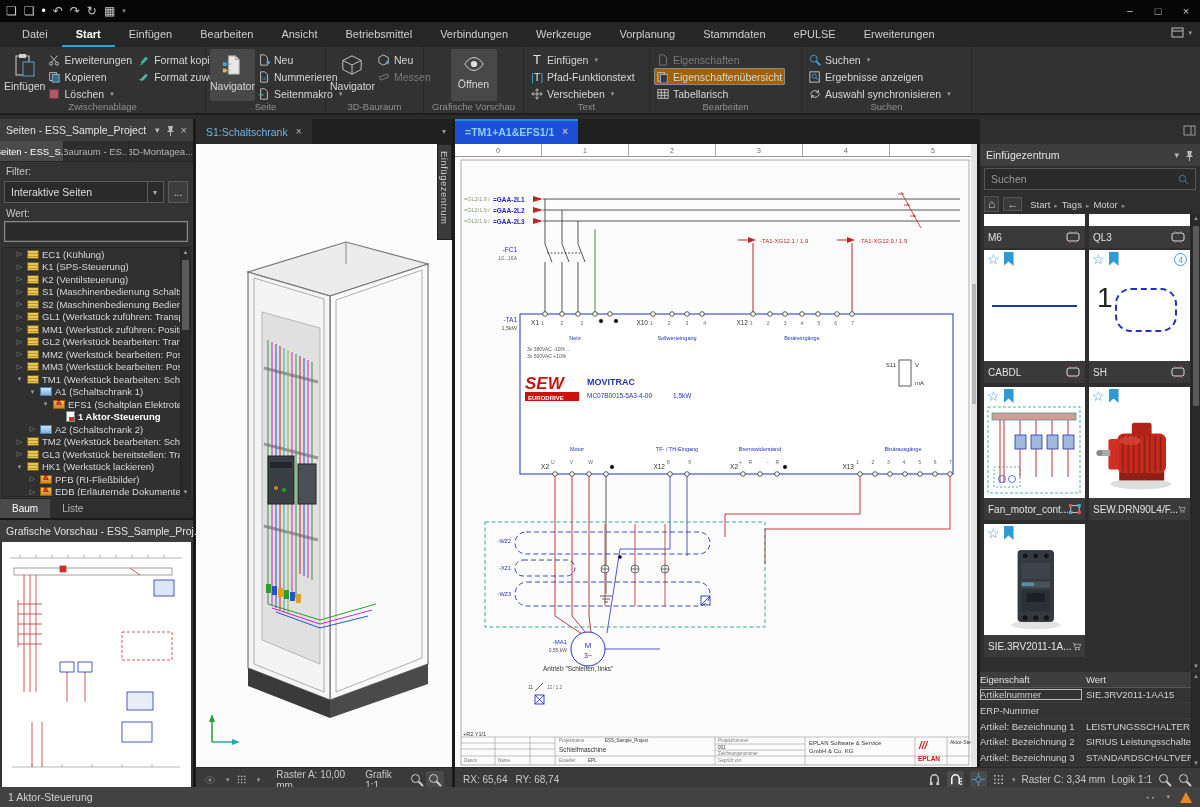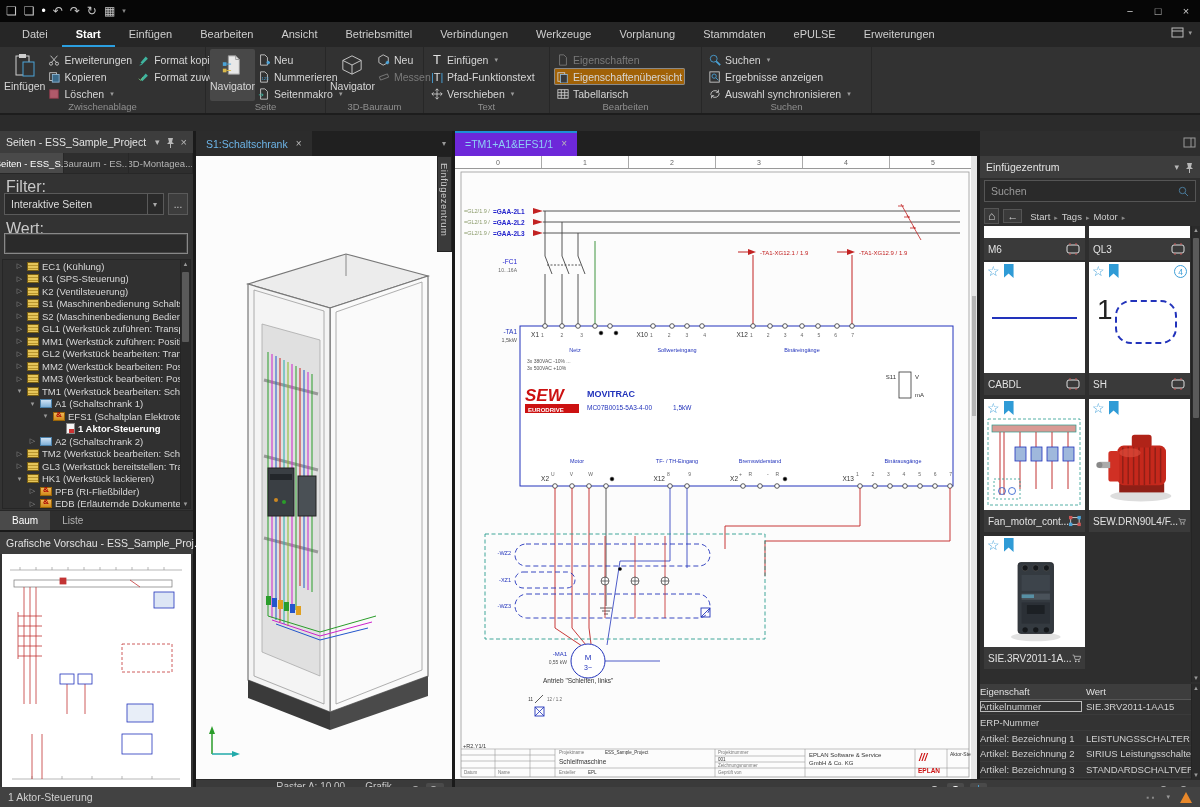--- a/index.html
+++ b/index.html
@@ -27,29 +27,29 @@
 .rgroup{position:relative;height:100%;border-right:1px solid #272727;display:flex;align-items:flex-start;padding:2px 4px 14px 4px}
 .glabel{position:absolute;bottom:1px;left:0;right:0;text-align:center;font-size:9.5px;color:#8f8f8f;white-space:nowrap}
 .bigbtn{width:46px;height:52px;display:flex;flex-direction:column;align-items:center;padding-top:4px;gap:3px;font-size:10.5px;color:#d6d6d6;border-radius:2px;white-space:nowrap}
 .bigbtn.pressed{background:#484848}
 .scol{display:flex;flex-direction:column;padding-top:2px}
 .sbtn{display:flex;align-items:center;gap:4px;height:17px;font-size:10.5px;color:#d6d6d6;padding:0 3px;white-space:nowrap;border-radius:2px}
 .sbtn.disabled{color:#7a7a7a}
 .sbtn.selbox{background:#a16207;box-shadow:inset 0 0 0 1px #8a8a8a}
 .caret{font-size:7px;color:#9a9a9a;margin-left:2px}
 
-#main{position:absolute;left:0;top:131px;width:1004px;height:672px;background:#1a1a1a}
+#main{position:absolute;left:0;top:119px;width:1004px;height:672px;background:#1a1a1a}
 .panel{position:absolute;background:#333}
 .phdr{height:22px;background:#3d3d3d;display:flex;align-items:center;padding:0 6px;font-size:10.5px;color:#e2e2e2;white-space:nowrap}
 .phicons{margin-left:auto;display:flex;align-items:center;gap:6px;color:#b8b8b8}
 .phicons span{font-size:9px}
 .ptabs{display:flex;height:21px;background:#2e2e2e;border-bottom:1px solid #272727}
 .ptab{flex:1;font-size:9.5px;color:#b5b5b5;display:flex;align-items:center;justify-content:center;border-right:1px solid #272727;white-space:nowrap;overflow:hidden}
 .ptab.active{background:#4a4a4a;color:#fff}
-.flabel{font-size:16px;color:#c8c8c8;padding:4px 6px 2px}
+.flabel{font-size:10px;color:#c8c8c8;padding:4px 6px 2px}
 .dropdown{position:absolute;left:4px;height:22px;background:#2a2a2a;border:1px solid #5a5a5a;display:flex;align-items:center;font-size:10.5px;color:#ddd;padding:0 6px}
 .ddcaret{margin-left:auto;border-left:1px solid #5a5a5a;padding-left:5px;color:#aaa;font-size:8px;height:100%;display:flex;align-items:center}
 .morebtn{position:absolute;height:22px;width:20px;background:#3d3d3d;border:1px solid #5a5a5a;color:#ccc;font-size:10px;display:flex;align-items:center;justify-content:center}
 .wertbox{position:absolute;left:4px;height:21px;background:#2a2a2a;border:1px solid #888;box-shadow:inset 0 0 0 1px #444}
 
 #tree{position:absolute;left:2px;width:189px;background:#303030;border:1px solid #262626;overflow:hidden}
 .trow{display:flex;align-items:center;height:12.5px;font-size:9.5px;color:#d8d8d8;white-space:nowrap;overflow:hidden}
 .trow.selected .tlabel{font-weight:bold;color:#fff}
 .tw{width:9px;font-size:7px;color:#999;text-align:center;flex:0 0 auto}
 .trow.collapsed .tw::before{content:"▷"}
@@ -65,21 +65,21 @@
 .vscroll{position:absolute;right:0;top:0;bottom:0;width:10px;background:#2a2a2a;border-left:1px solid #242424}
 .vscroll .arr{position:absolute;left:0;right:0;text-align:center;font-size:6px;color:#999}
 .vscroll .thumb{position:absolute;left:1px;right:1px;background:#5a5a5a;border-radius:1px}
 .btabs{position:absolute;left:0;display:flex;height:20px;background:#2e2e2e;width:193px;border-top:1px solid #272727}
 .btab{padding:0 12px;font-size:10px;color:#b5b5b5;display:flex;align-items:center}
 .btab.active{background:#4a4a4a;color:#fff}
 
 .tabstrip{position:absolute;height:25px;background:#202020;display:flex;align-items:center}
 .ctab{display:flex;align-items:center;gap:8px;height:25px;padding:0 10px;font-size:10.5px;color:#6db5e8;background:#2c2c2c;white-space:nowrap}
 .ctab .x{color:#bbb;font-size:10px}
-.ctab.activeblue{background:#6d28d9;color:#8ecdf5;font-weight:normal;box-shadow:inset 0 2px 0 #1e8fd5}
+.ctab.activeblue{background:#1d4ed8;color:#8ecdf5;font-weight:bold;box-shadow:inset 0 2px 0 #1e8fd5}
 .canvas{position:absolute;background:#fcfcfc}
 .vtab{position:absolute;background:#3a3a3a;border:1px solid #222;color:#c8c8c8;font-size:9.5px;writing-mode:vertical-rl;padding:6px 1px;letter-spacing:.5px}
 .statusbar{position:absolute;height:24px;background:#3a3a3a;display:flex;align-items:center;gap:8px;padding:0 8px;font-size:10px;color:#c8c8c8;border-top:1px solid #2a2a2a}
 .sbico{display:flex;align-items:center;gap:2px}
 .zoombox{background:#4a4a4a;border-radius:2px;padding:2px}
 
 #icpanel{position:absolute;left:980px;top:0;width:220px;height:648px;background:#2e2e2e}
 .icsearch{position:absolute;left:4px;top:49px;width:212px;height:22px;background:#2a2a2a;border:1px solid #555;display:flex;align-items:center;padding:0 6px}
 .icsearch input{background:transparent;border:none;outline:none;color:#bbb;font-size:10.5px;width:180px;font-family:"Liberation Sans",sans-serif}
 .icsearch input::placeholder{color:#9a9a9a}
@@ -268,20 +268,30 @@
         <div class="sbtn disabled">
           <svg width="12" height="12" viewBox="0 0 14 14">
               <rect x="2" y="5" width="10" height="4" fill="none" stroke="#7a7a7a" transform="rotate(-20 7 7)"></rect>
             </svg>
           <span>Messen</span>
         </div>
       </div>
       <div class="glabel">3D-Bauraum</div>
     </div>
 
+    <div class="rgroup" style="width:100px;justify-content:center">
+      <div class="bigbtn pressed">
+        <svg width="24" height="22" viewBox="0 0 24 24">
+            <path d="M2 12c3-5 7-7 10-7s7 2 10 7c-3 5-7 7-10 7s-7-2-10-7z" fill="none" stroke="#e0e0e0"></path>
+            <circle cx="12" cy="12" r="3.4" fill="#e0e0e0"></circle>
+          </svg>
+        <span>Öffnen</span>
+      </div>
+      <div class="glabel">Grafische Vorschau</div>
+    </div>
 
     <div class="rgroup" style="width:126px">
       <div class="scol">
         <div class="sbtn">
           <span style="font-size:13px;color:#e0e0e0;width:12px;text-align:center">T</span>
           <span>Einfügen</span>
             <span class="caret">▾</span>
         </div>
         <div class="sbtn">
           <span style="font-size:11px;color:#e0e0e0;width:12px;text-align:center"><span style="color:#4aa3d8">|</span>T<span style="color:#4aa3d8">|</span></span>

